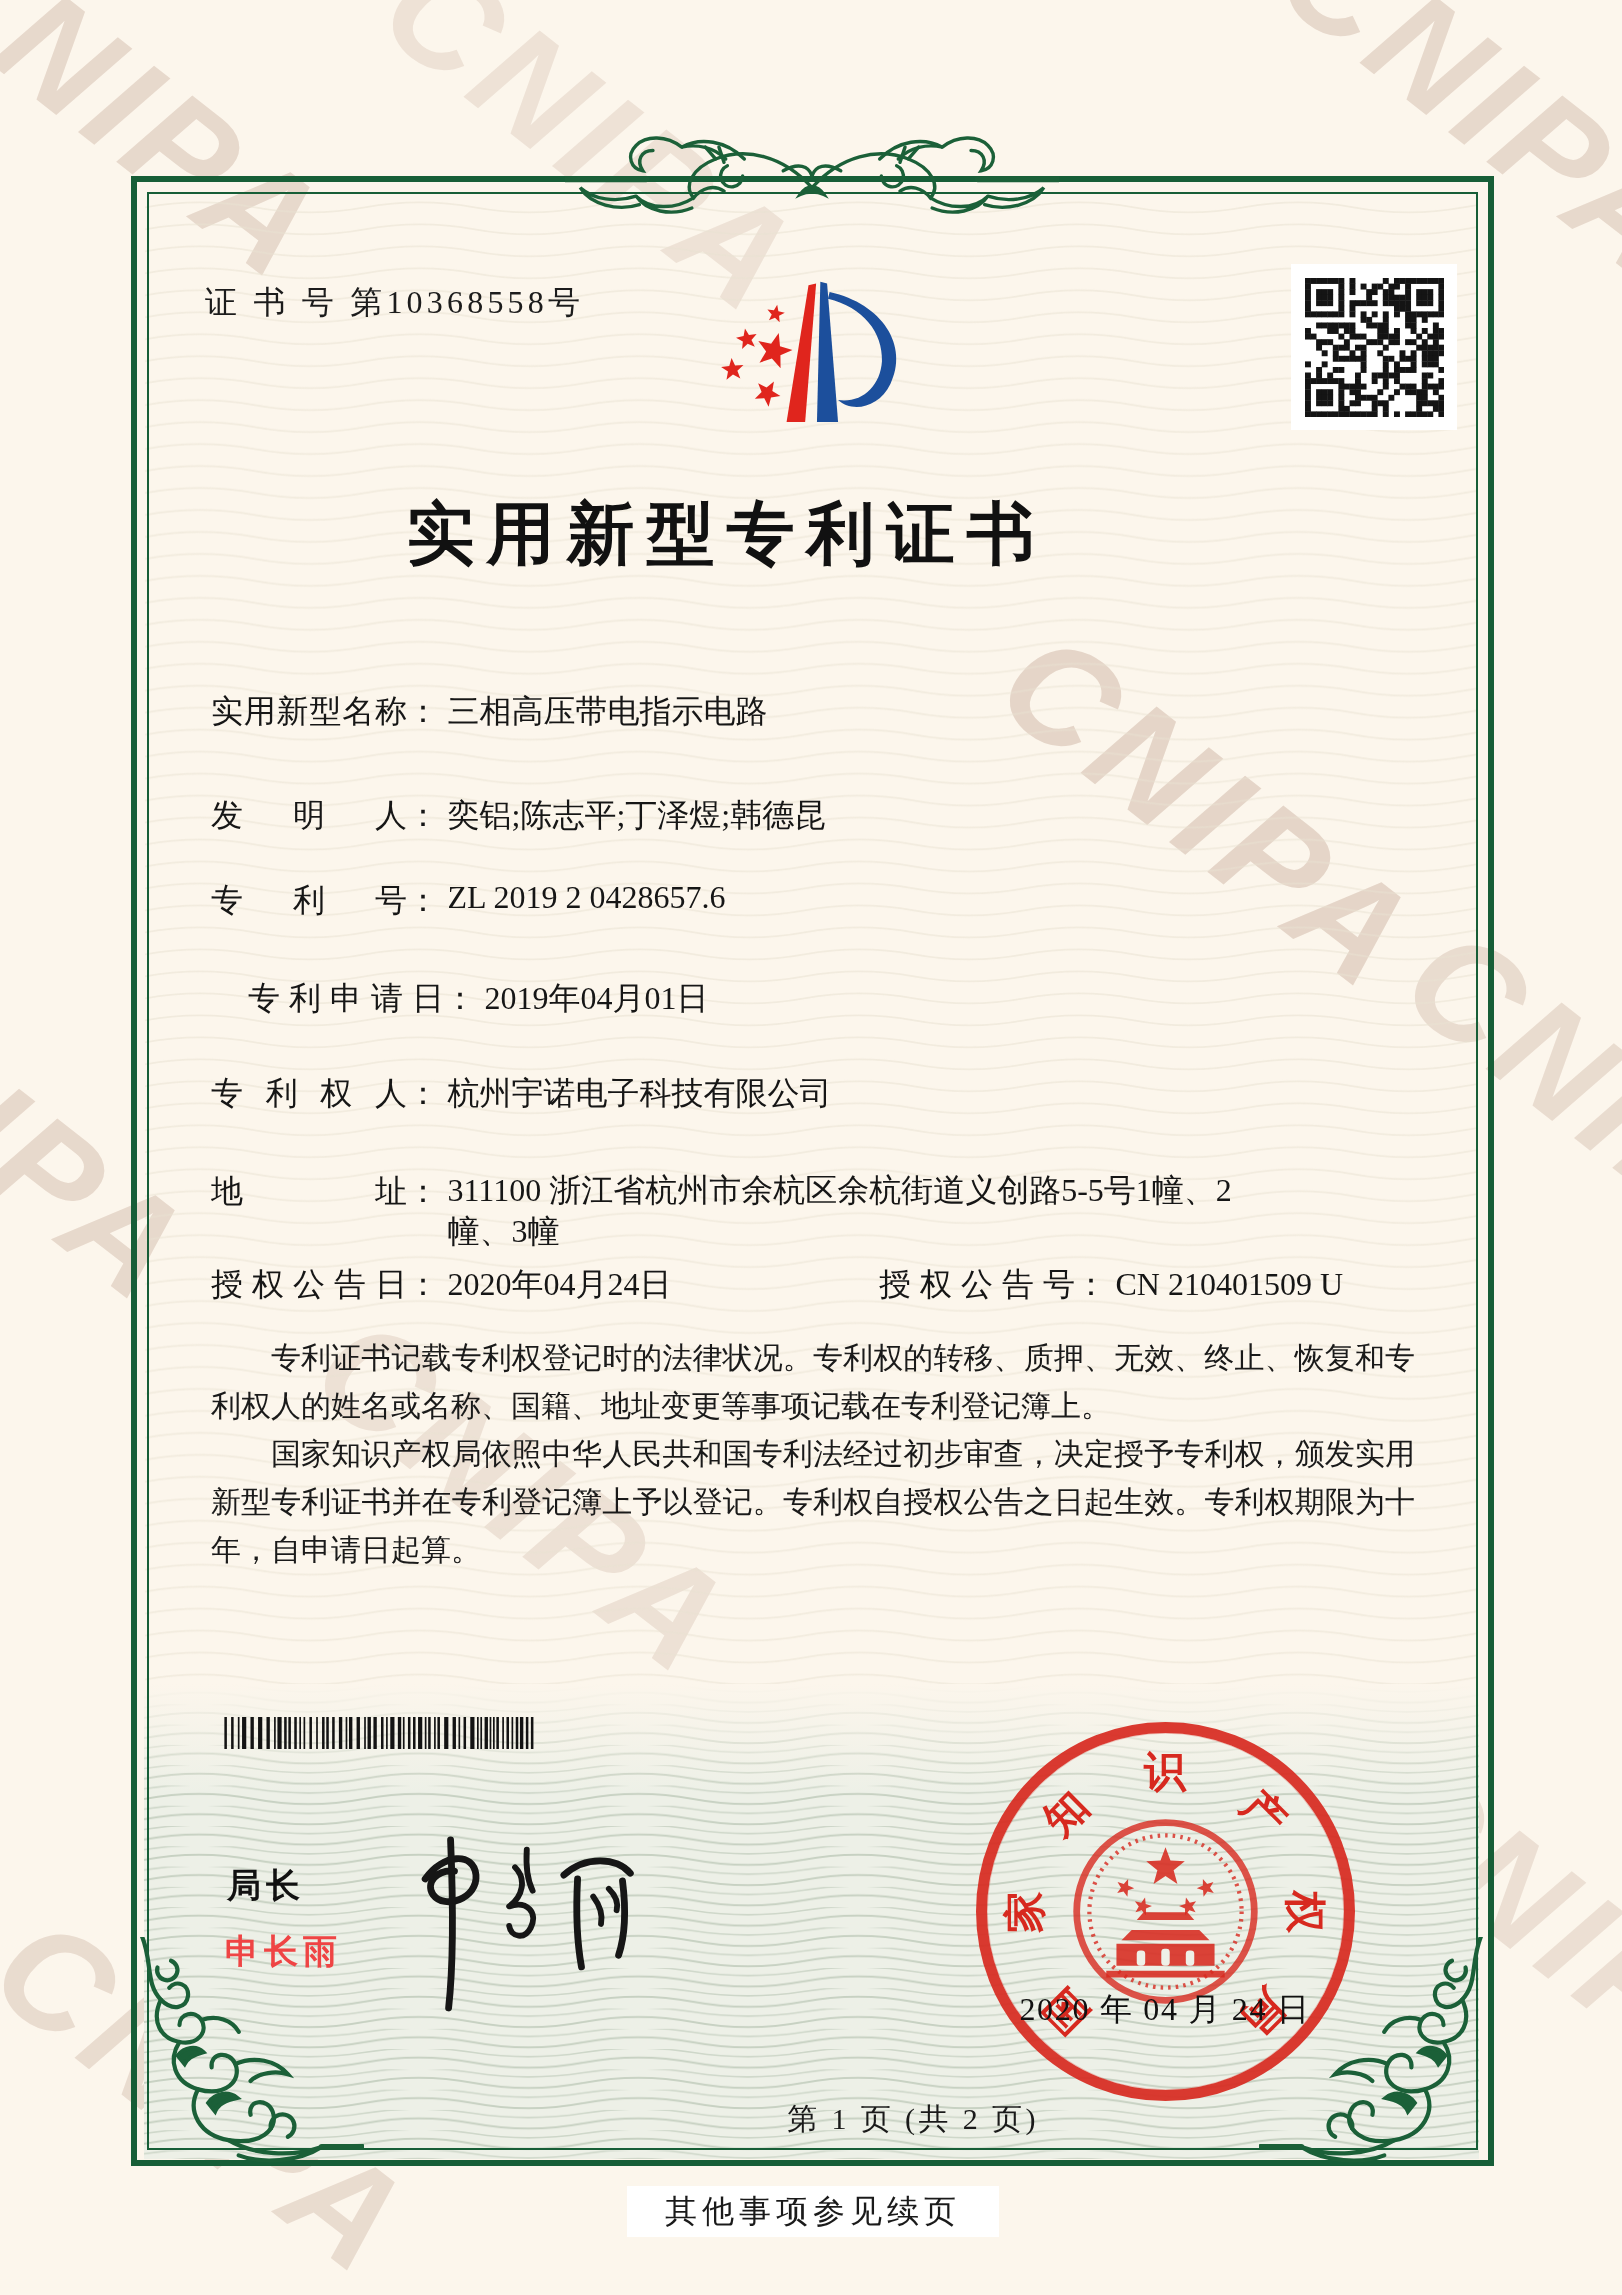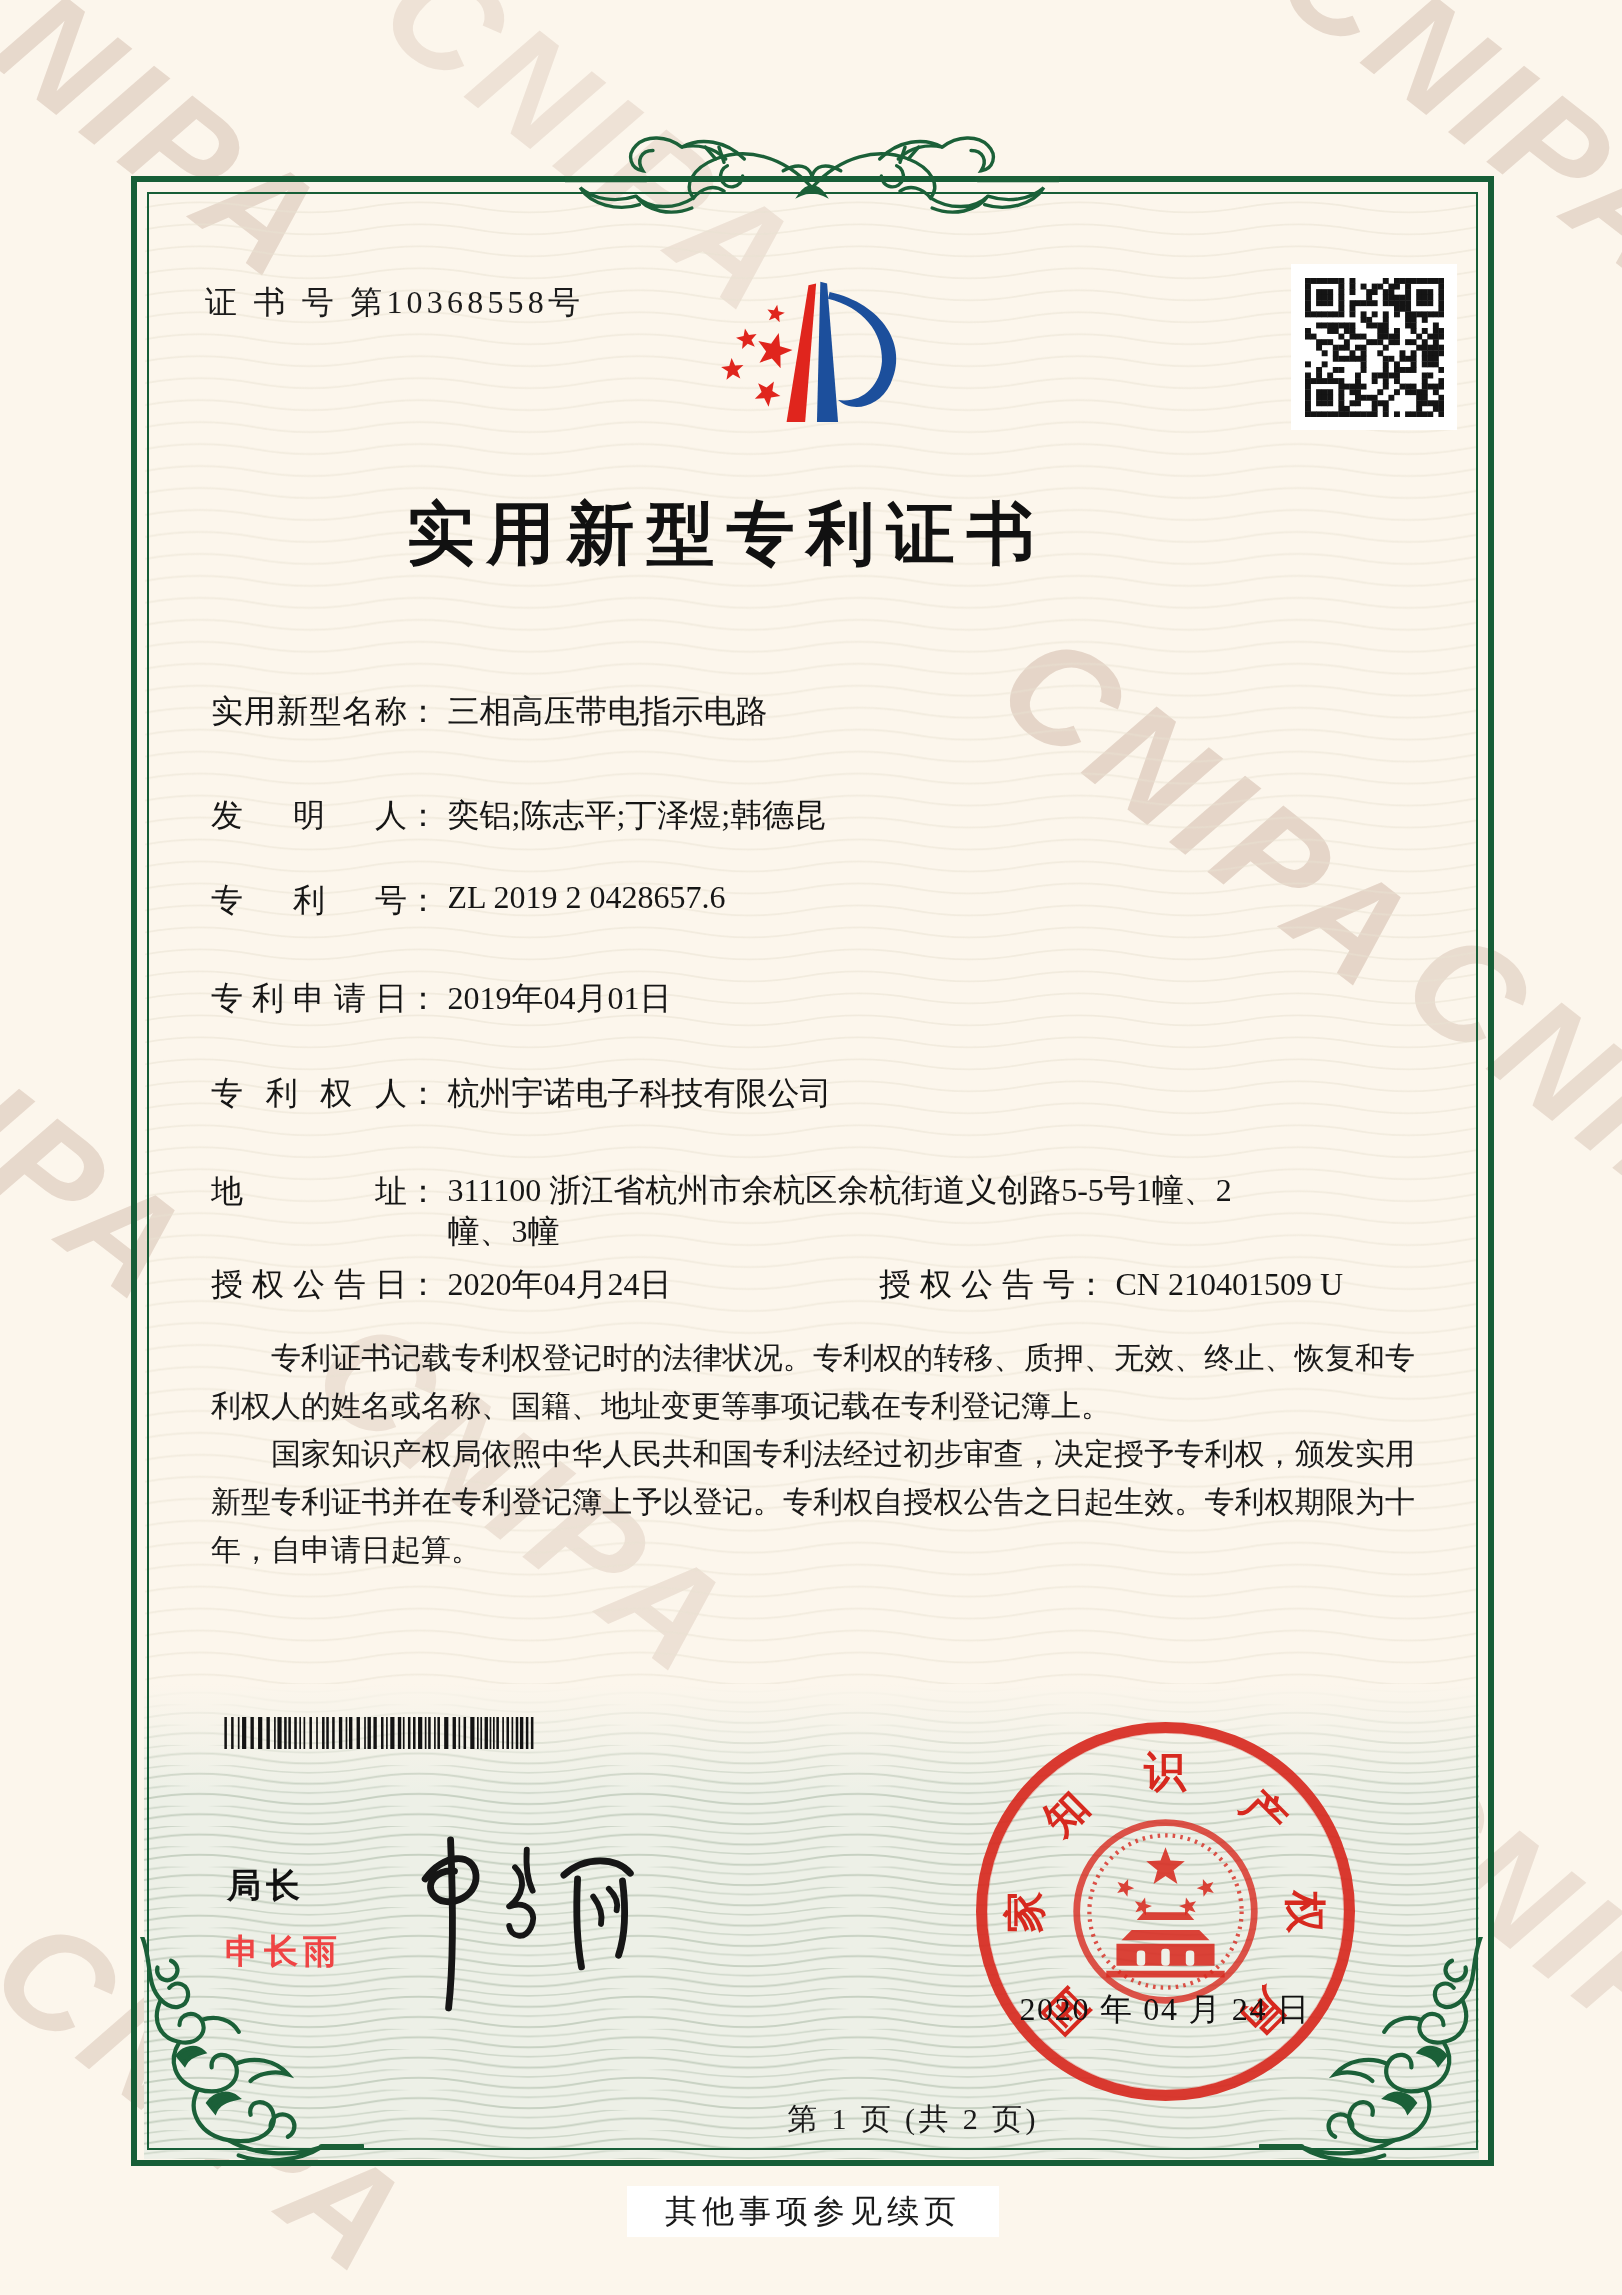--- a/index.html
+++ b/index.html
@@ -47,21 +47,21 @@
   }
   
   .row { position:absolute; left:211px; font-size:32px; color:#161616; white-space:nowrap; }
   .row .lbl {
     display:inline-block; width:196px; text-align:justify; text-align-last:justify;
     vertical-align:top;
   }
   .row .col { display:inline-block; vertical-align:top; }
   .row .val { display:inline-block; vertical-align:top; margin-left:8.5px; }
   .r0 { top:690px; } .r1 { top:794px; } .r2 { top:879px; }
-  .r3 { top:977px; } .r4 { top:1072px; } .r5 { top:1170px; }
+  .r3 { top:977px;margin-left:37px; } .r4 { top:1072px; } .r5 { top:1170px; }
   .r5 .val { white-space:normal; width:832px; line-height:41px; }
   .grant-row { position:absolute; top:1263px; left:211px; font-size:32px; white-space:nowrap; color:#161616; }
   .grant-no { position:absolute; top:1263px; left:879px; font-size:32px; white-space:nowrap; color:#161616; }
   .grant-row .lbl, .grant-no .lbl {
     display:inline-block; width:196px; text-align:justify; text-align-last:justify; vertical-align:top;
   }
   .grant-row .val, .grant-no .val { margin-left:8.5px; }
   
   .body-text {
     position:absolute; left:211px; top:1334px; width:1204px;

